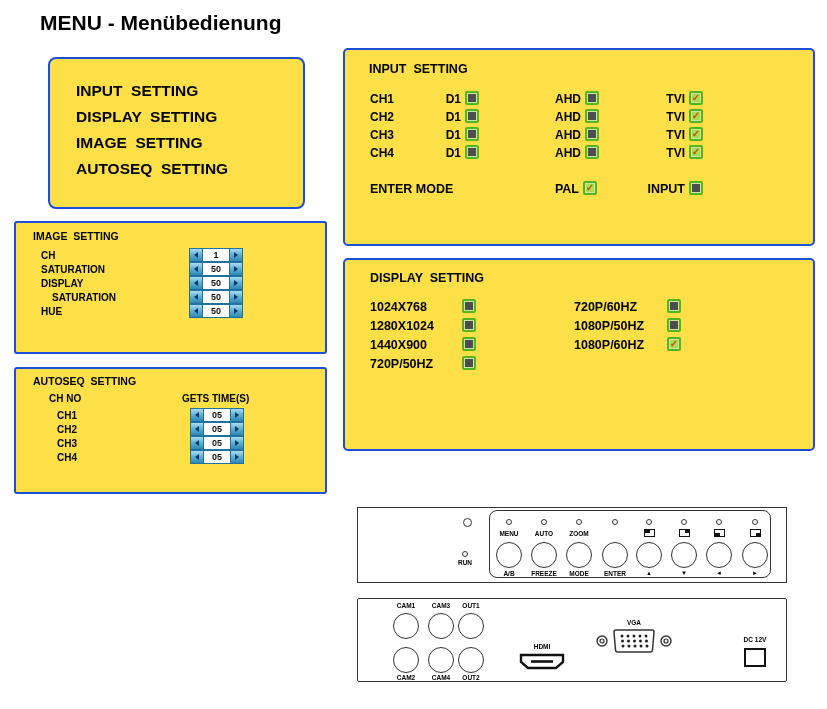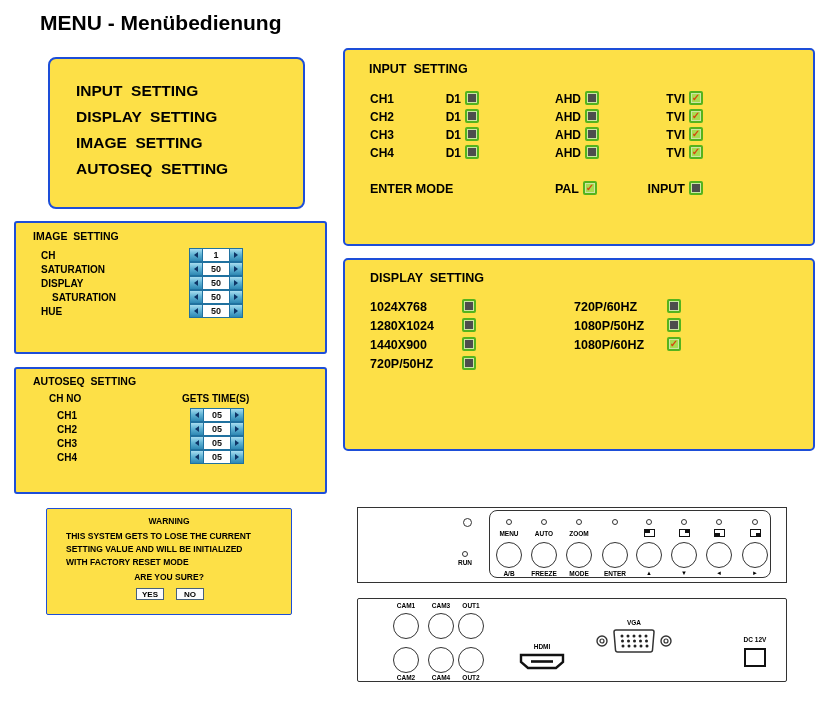--- a/index.html
+++ b/index.html
@@ -209,29 +209,20 @@
       <span class="sp-btn l">
           <span class="tri tl"></span>
         </span>
       <span class="sp-val">05</span>
       <span class="sp-btn r">
           <span class="tri tr"></span>
         </span>
     </div>
   </div>
 
-  <div class="panel" style="left:46px;top:508px;width:246px;height:107px;border-width:1.5px;border-radius:2px;">
-    <div class="lbl" style="left:0;top:8px;width:100%;text-align:center;font-size:8.5px;">WARNING</div>
-    <div class="lbl" style="left:19px;top:23px;font-size:8.5px;">THIS SYSTEM GETS TO LOSE THE CURRENT</div>
-    <div class="lbl" style="left:19px;top:36px;font-size:8.5px;">SETTING VALUE AND WILL BE INITIALIZED</div>
-    <div class="lbl" style="left:19px;top:49px;font-size:8.5px;">WITH FACTORY RESET MODE</div>
-    <div class="lbl" style="left:0;top:64px;width:100%;text-align:center;font-size:8.5px;">ARE YOU SURE?</div>
-    <div class="btnbox" style="left:89px;top:79px;width:28px;height:12px;">YES</div>
-    <div class="btnbox" style="left:129px;top:79px;width:28px;height:12px;">NO</div>
-  </div>
 
   <div class="hw" style="left:357px;top:507px;width:430px;height:76px;">
     <span class="circle" style="left:105px;top:10px;width:9px;height:9px;"></span>
     <span class="circle" style="left:104px;top:43px;width:6px;height:6px;"></span>
     <div class="cell-lbl" style="left:90px;top:51px;">RUN</div>
 
     <div class="abs" style="left:131px;top:2px;width:282px;height:68px;border:1.5px solid #333;border-radius:8px;box-sizing:border-box;">
 
       <div class="fp-col" style="left:2px;">
         <span class="circle" style="left:14px;top:8px;width:6px;height:6px;"></span>

